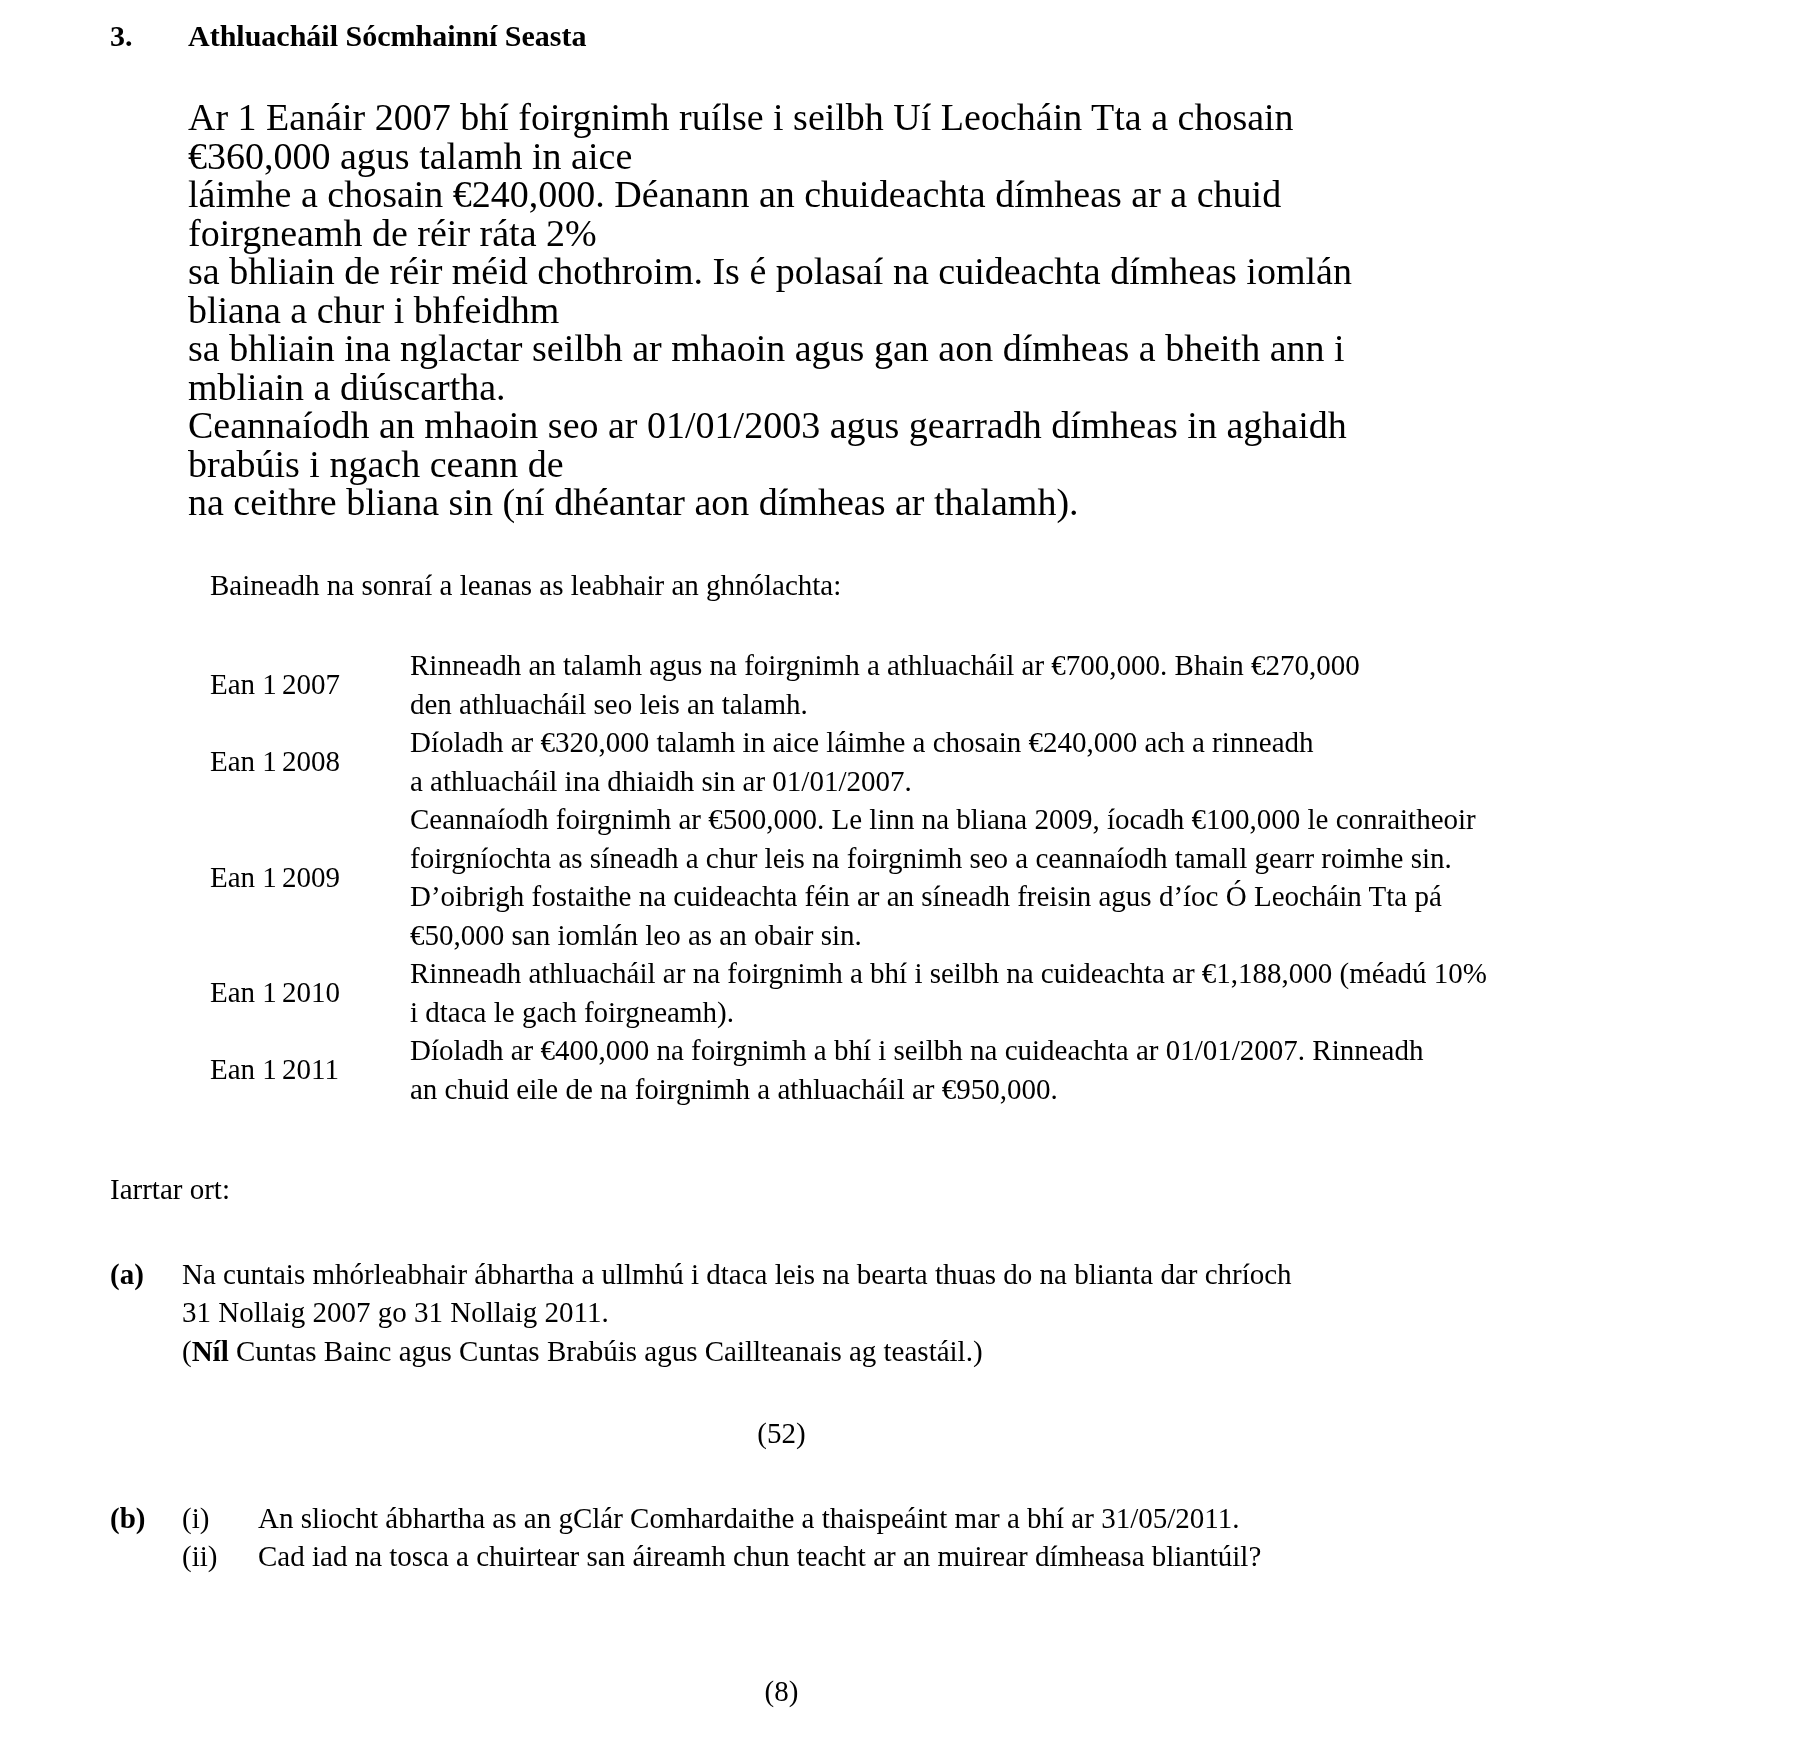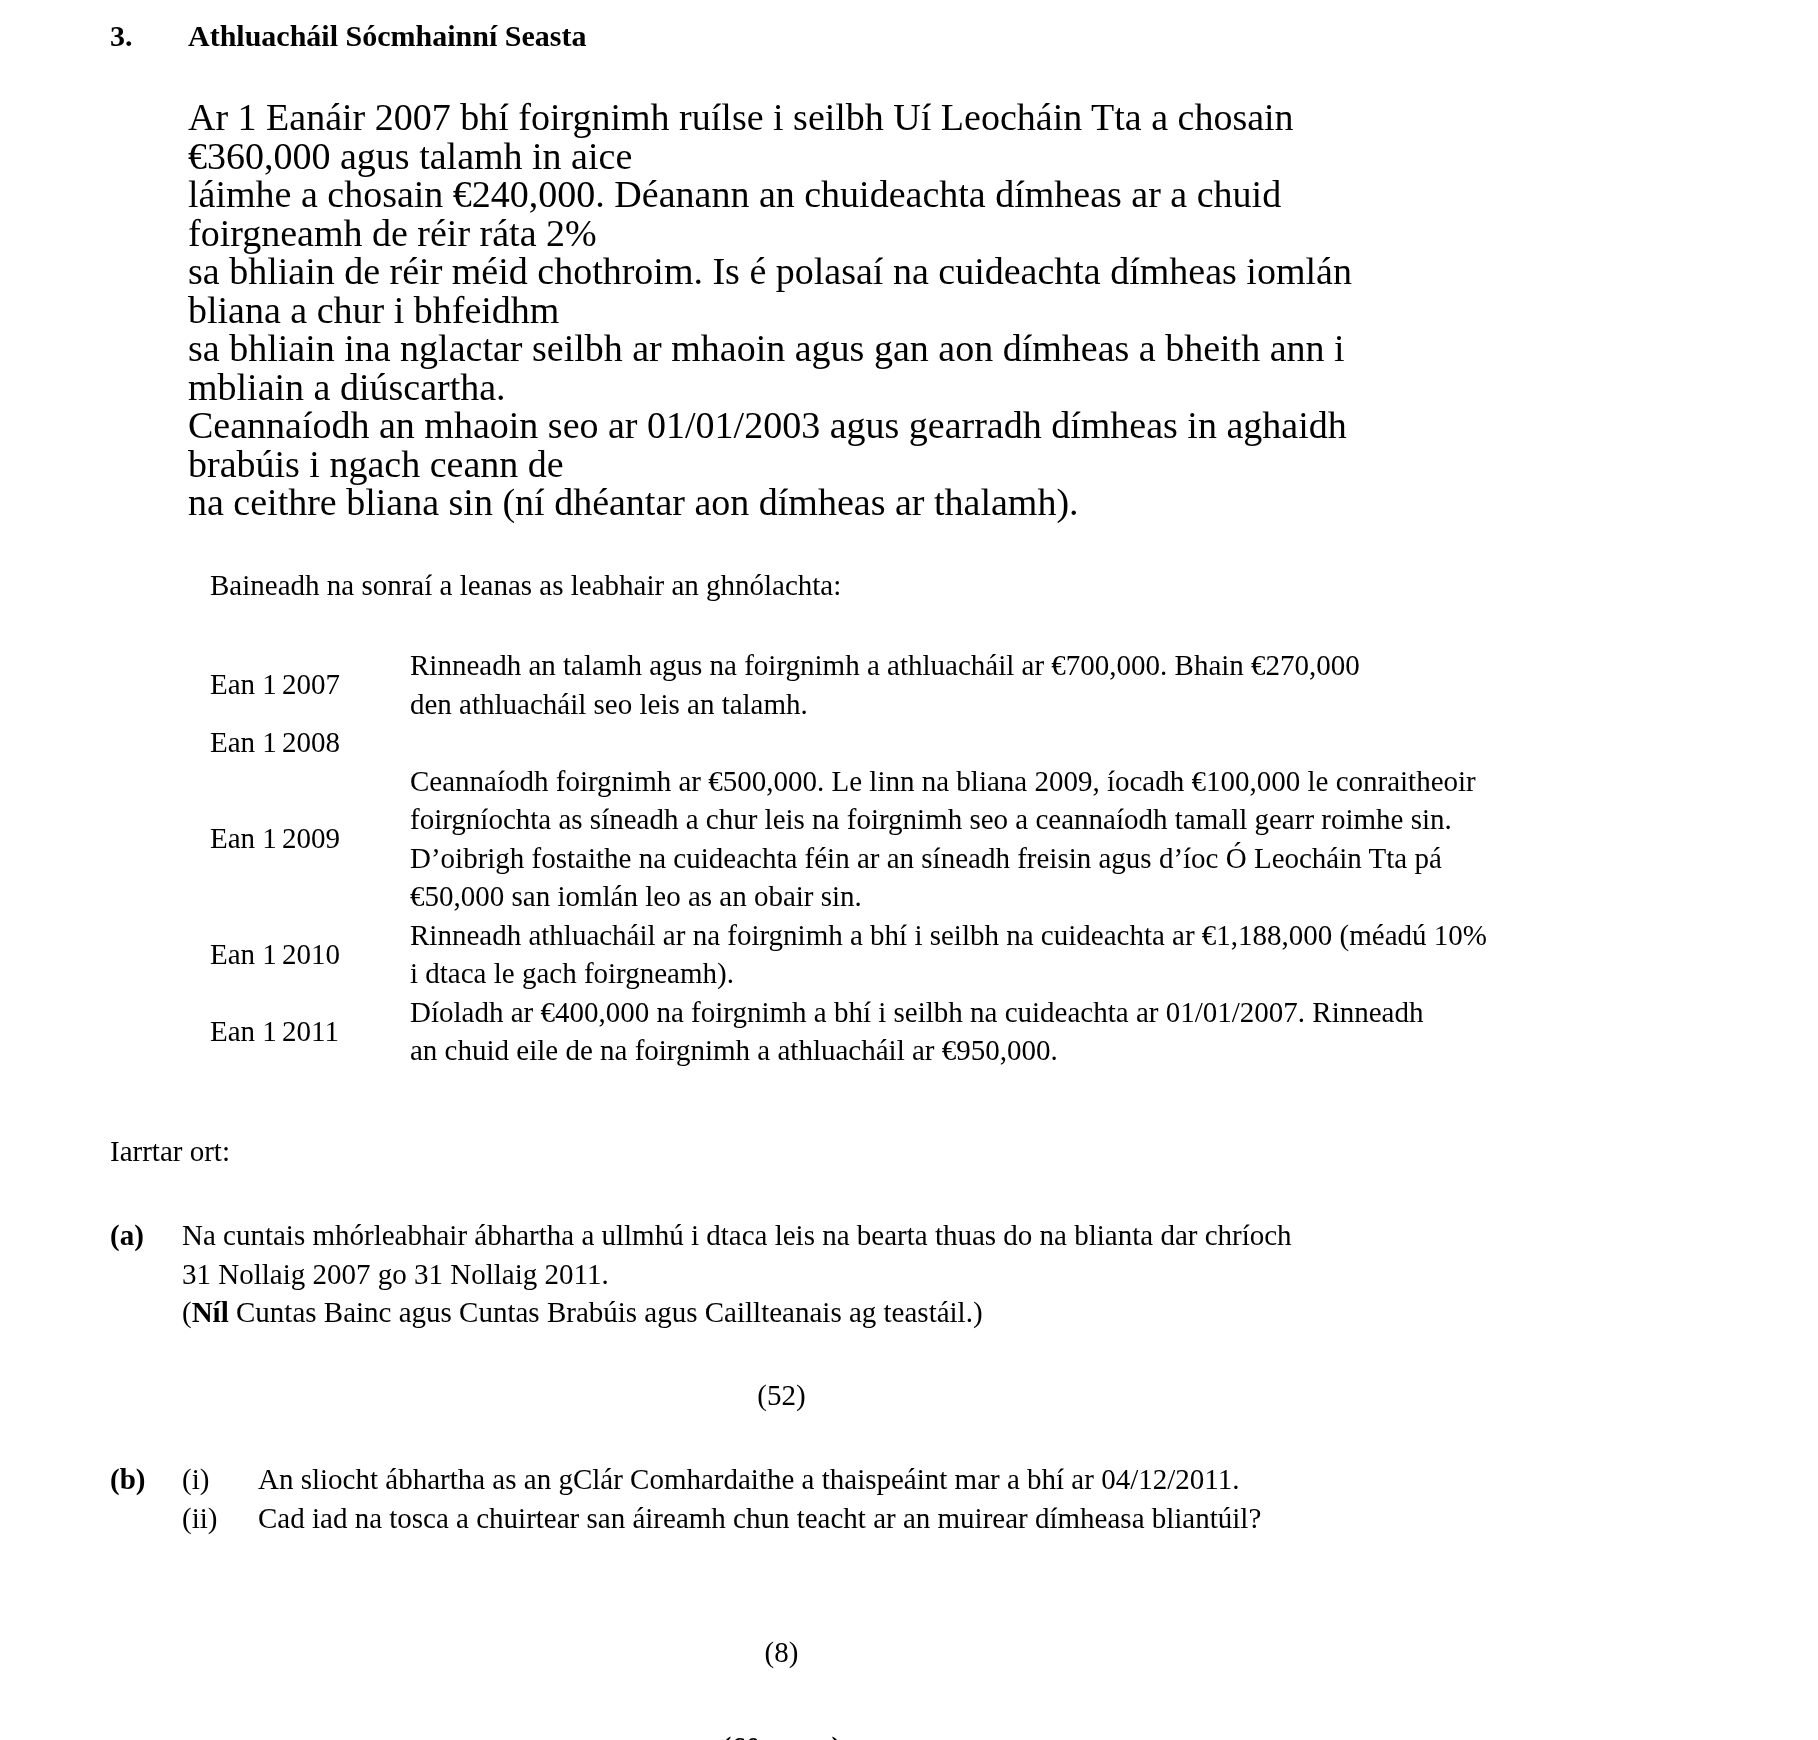--- a/index.html
+++ b/index.html
@@ -163,20 +163,24 @@
         <div class="event-desc">
           <p>Rinneadh an talamh agus na foirgnimh a athluacháil ar €700,000.  Bhain €270,000</p>
           <p>den athluacháil seo leis an talamh.</p>
         </div>
       </div>
 
       <div class="event-row">
         <div class="event-date">
           <span class="d-day">Ean 1</span><span>2008</span>
         </div>
+        <div class="event-desc">
+          <p>Díoladh ar €320,000 talamh in aice láimhe a chosain €240,000 ach a rinneadh</p>
+          <p>a athluacháil ina dhiaidh sin ar 01/01/2007.</p>
+        </div>
       </div>
 
       <div class="event-row">
         <div class="event-date">
           <span class="d-day">Ean 1</span><span>2009</span>
         </div>
         <div class="event-desc">
           <p>Ceannaíodh foirgnimh ar €500,000.  Le linn na bliana 2009, íocadh €100,000 le conraitheoir</p>
           <p>foirgníochta as síneadh a chur leis na foirgnimh seo a ceannaíodh tamall gearr roimhe sin.</p>
           <p>D’oibrigh fostaithe na cuideachta féin ar an síneadh freisin agus d’íoc Ó Leocháin Tta pá</p>
@@ -218,21 +222,21 @@
     </div>
   </div>
 
   <div class="marks marks-52">(52)</div>
 
   <div class="part">
     <div class="part-letter">(b)</div>
     <div class="part-body">
       <div class="roman-row">
         <span class="roman-num">(i)</span>
-        <span class="roman-text">An sliocht ábhartha as an gClár Comhardaithe a thaispeáint mar a bhí ar 04/12/2011.</span>
+        <span class="roman-text">An sliocht ábhartha as an gClár Comhardaithe a thaispeáint mar a bhí ar 31/05/2011.</span>
       </div>
       <div class="roman-row">
         <span class="roman-num">(ii)</span>
         <span class="roman-text">Cad iad na tosca a chuirtear san áireamh chun teacht ar an muirear dímheasa bliantúil?</span>
       </div>
     </div>
   </div>
 
   <div class="marks marks-8">(8)</div>
 

